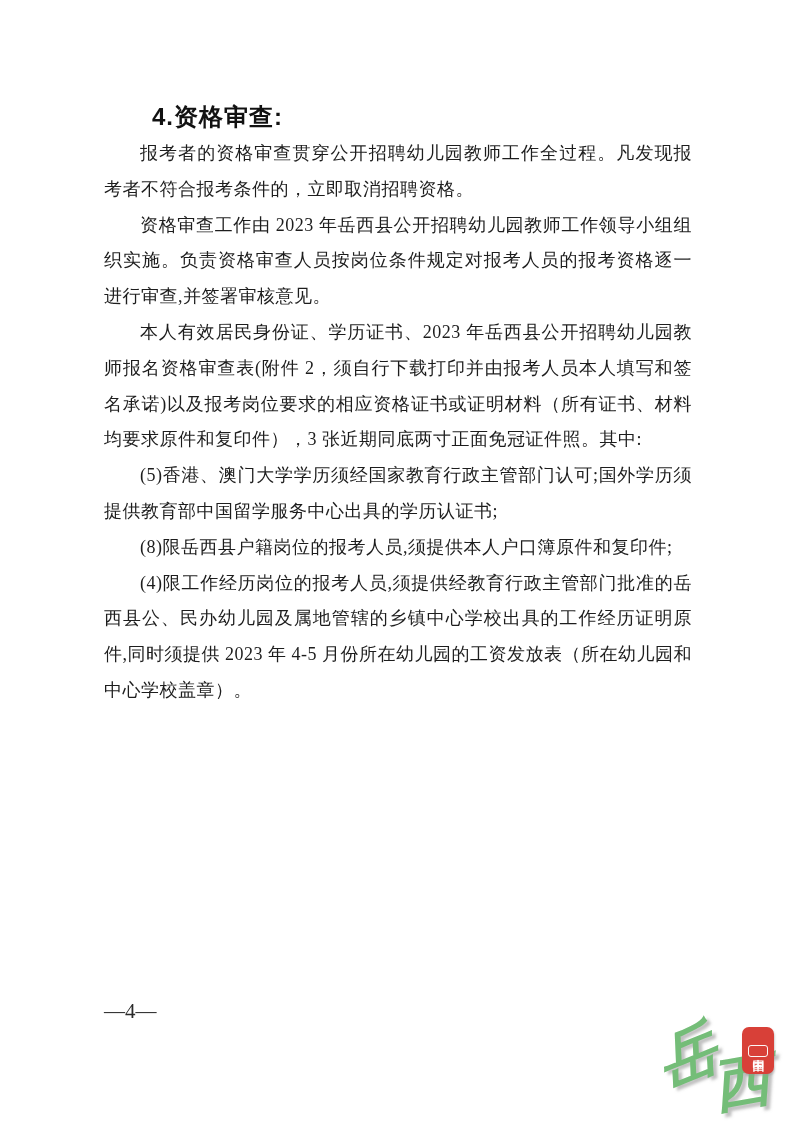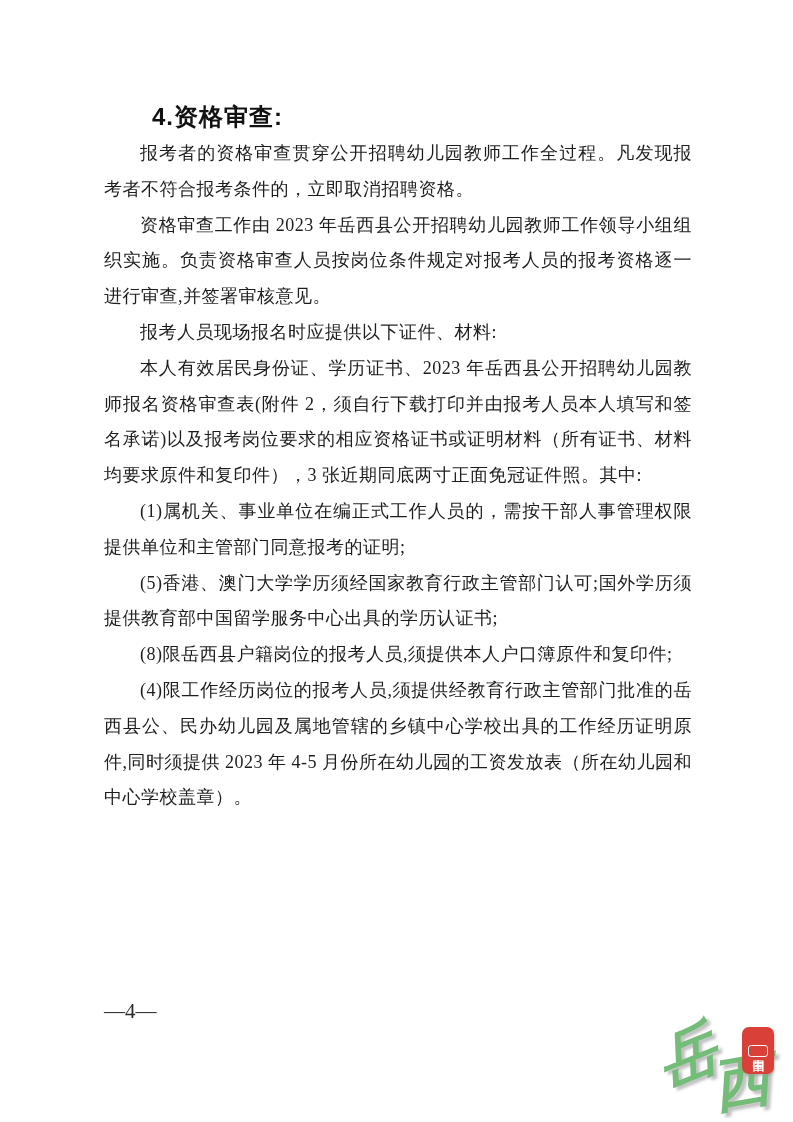--- a/index.html
+++ b/index.html
@@ -111,23 +111,21 @@
 </head>
 <body>
 
 <div class="page">
 
   <div class="content">
     <h2 class="doc-heading">4.资格审查:</h2>
 
     <p class="para">报考者的资格审查贯穿公开招聘幼儿园教师工作全过程。凡发现报考者不符合报考条件的，立即取消招聘资格。</p>
     <p class="para">资格审查工作由 2023 年岳西县公开招聘幼儿园教师工作领导小组组织实施。负责资格审查人员按岗位条件规定对报考人员的报考资格逐一进行审查,并签署审核意见。</p>
-    <p class="para">报考人员现场报名时应提供以下证件、材料:</p>
     <p class="para">本人有效居民身份证、学历证书、2023 年岳西县公开招聘幼儿园教师报名资格审查表(附件 2，须自行下载打印并由报考人员本人填写和签名承诺)以及报考岗位要求的相应资格证书或证明材料（所有证书、材料均要求原件和复印件），3 张近期同底两寸正面免冠证件照。其中:</p>
-    <p class="para">(1)属机关、事业单位在编正式工作人员的，需按干部人事管理权限提供单位和主管部门同意报考的证明;</p>
     <p class="para">(5)香港、澳门大学学历须经国家教育行政主管部门认可;国外学历须提供教育部中国留学服务中心出具的学历认证书;</p>
     <p class="para">(8)限岳西县户籍岗位的报考人员,须提供本人户口簿原件和复印件;</p>
     <p class="para">(4)限工作经历岗位的报考人员,须提供经教育行政主管部门批准的岳西县公、民办幼儿园及属地管辖的乡镇中心学校出具的工作经历证明原件,同时须提供 2023 年 4-5 月份所在幼儿园的工资发放表（所在幼儿园和中心学校盖章）。</p>
   </div>
 
   <div class="page-number">—4—</div>
 
   <div class="logo">
     <span class="logo-char logo-char-yue">岳</span>
     <span class="logo-char logo-char-xi">西</span>

